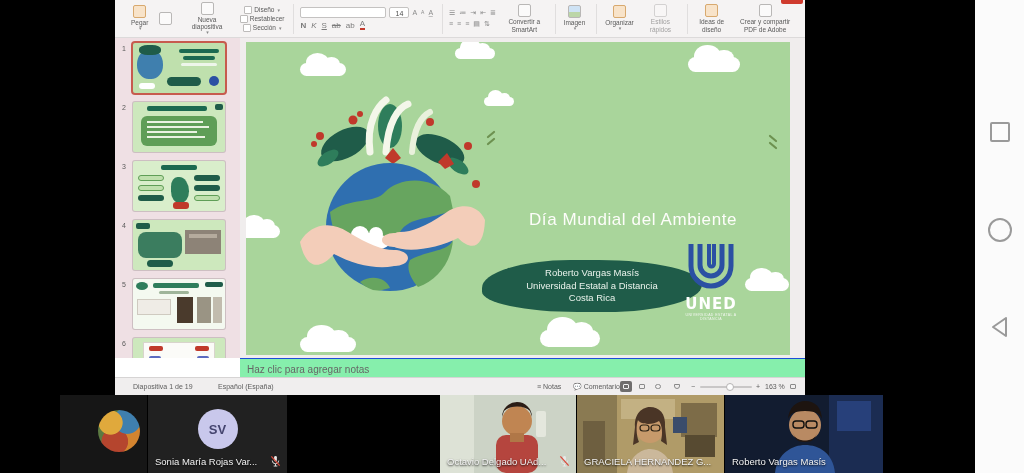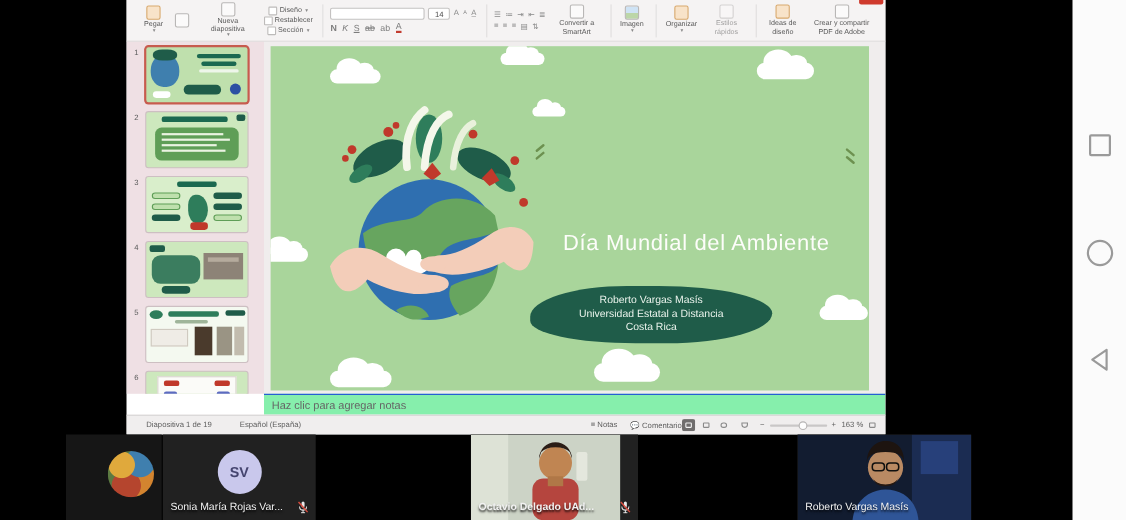--- a/index.html
+++ b/index.html
@@ -44,21 +44,21 @@
   .nav{position:absolute;left:975px;top:0;width:49px;height:473px;background:#fbfbfb;}
   .navbtn{position:absolute;left:50%;transform:translateX(-50%);}
 
   
   .canvasarea{position:absolute;left:125px;top:38px;width:565px;height:320px;background:#f0eded;}
   .slide{position:absolute;left:6px;top:4px;width:544px;height:313px;background:#a9d59b;overflow:hidden;}
   .cloud{position:absolute;background:#fff;border-radius:20px;}
   .cloud::before{content:"";position:absolute;background:#fff;border-radius:50%;width:52%;height:150%;left:12%;bottom:28%;}
   .cloud::after{content:"";position:absolute;background:#fff;border-radius:50%;width:38%;height:110%;right:12%;bottom:38%;}
   .slide-title{position:absolute;left:242px;top:60px;width:290px;text-align:center;color:#1b6950;font-weight:bold;font-size:27px;line-height:1.1;font-family:"DejaVu Sans",sans-serif;letter-spacing:.5px;}
-  .slide-sub{position:absolute;left:242px;top:168px;width:290px;text-align:center;color:#fdfdfa;font-size:20px;letter-spacing:.6px;}
+  .slide-sub{position:absolute;left:242px;top:168px;width:290px;text-align:center;color:#fdfdfa;font-size:17px;letter-spacing:.6px;}
   .pill{position:absolute;left:236px;top:218px;width:220px;height:52px;background:#1f5c49;border-radius:46% 54% 50% 50% / 62% 55% 60% 45%;display:flex;flex-direction:column;align-items:center;justify-content:center;color:#eaf3ec;font-size:9.5px;line-height:1.35;text-align:center;}
   .uned{position:absolute;left:432px;top:200px;width:66px;text-align:center;}
   .uned .word{color:#fff;font-weight:bold;font-size:15px;letter-spacing:1px;line-height:1;margin-top:1px;font-family:"DejaVu Sans",sans-serif;}
   .uned .tag{color:#f2f6ef;font-size:3.5px;letter-spacing:.4px;margin-top:1px;}
   .notesbar{position:absolute;left:125px;top:358px;width:565px;height:19px;background:#86efac;border-top:1px solid #1d4ed8;font-size:10px;color:#666;padding:5px 0 0 7px;}
   .statusbar{position:absolute;left:0;top:377px;width:690px;height:18px;background:#f0eeee;border-top:1px solid #d6d4d4;font-size:7px;color:#5c5c5c;}
   .sb{position:absolute;top:5px;white-space:nowrap;}
   .viewbtn{position:absolute;top:3px;width:12px;height:11px;border-radius:2px;border:1px solid transparent;}
   .viewglyph{position:absolute;inset:2px;border:1px solid #8a8a8a;border-radius:1px;}
   .slider-track{position:absolute;top:8px;width:52px;height:2px;background:#c9c7c7;border-radius:2px;}
@@ -325,20 +325,29 @@
         </svg>
 
         <div class="slide-sub">Día Mundial del Ambiente</div>
 
         <div class="pill">
           <div>Roberto Vargas Masís</div>
           <div>Universidad Estatal a Distancia</div>
           <div>Costa Rica</div>
         </div>
 
+        <div class="uned">
+          <svg width="56" height="50" viewBox="0 0 56 50">
+            <path d="M8 2 V24 a20 20 0 0 0 40 0 V2" stroke="#2b50a3" stroke-width="5" fill="none"></path>
+            <path d="M17 2 V23 a11 11 0 0 0 22 0 V2" stroke="#2b50a3" stroke-width="5" fill="none"></path>
+            <path d="M26 2 V22 a2.5 2.5 0 0 0 5 0 V2" stroke="#2b50a3" stroke-width="4" fill="none"></path>
+          </svg>
+          <div class="word">UNED</div>
+          <div class="tag">UNIVERSIDAD ESTATAL A DISTANCIA</div>
+        </div>
       </div>
     </div>
 
     <div class="notesbar">
       <span>Haz clic para agregar notas</span>
     </div>
 
     <div class="statusbar">
       <span class="sb" style="left:18px;">Diapositiva 1 de 19</span>
       <span class="sb" style="left:103px;">Español (España)</span>
@@ -376,38 +385,55 @@
     <div class="initial-circle" style="background:#c9c8ec;color:#45456f;">SV</div>
     <span class="pname">Sonia María Rojas Var...</span>
     <svg class="micmute" style="right:6px;" viewBox="0 0 12 13">
       <rect x="4.5" y="1" width="3" height="6" rx="1.5" fill="#e8e8e8"></rect>
       <path d="M2.5 6 a3.5 3.5 0 0 0 7 0 M6 9.5 V12 M4 12 h4" stroke="#e8e8e8" stroke-width="1" fill="none"></path>
       <line x1="1.5" y1="1.5" x2="10.5" y2="11.5" stroke="#d84b3d" stroke-width="1.4"></line>
     </svg>
   </div>
 
 
-  <div class="strip-tile" style="left:428px;width:152px;font-weight:bold;">
+  <div class="strip-tile" style="left:440px;width:136px;">
     <svg width="136" height="78" viewBox="0 0 136 78" preserveAspectRatio="none">
       <rect width="136" height="78" fill="#ccd3c6"></rect>
       <rect x="0" y="0" width="34" height="78" fill="#dde2d6"></rect>
       <rect x="96" y="16" width="10" height="26" rx="2" fill="#e4e7dd"></rect>
       <rect x="56" y="40" width="42" height="38" rx="10" fill="#b5453e"></rect>
       <circle cx="77" cy="26" r="15" fill="#c08552"></circle>
       <path d="M62 22 a15 15 0 0 1 30 0 l-2 -6 a15 9 0 0 0 -26 0 z" fill="#2b1d16"></path>
       <rect x="70" y="38" width="14" height="9" fill="#b07747"></rect>
     </svg>
     <span class="pname">Octavio Delgado UAd...</span>
     <svg class="micmute" style="right:6px;" viewBox="0 0 12 13">
       <rect x="4.5" y="1" width="3" height="6" rx="1.5" fill="#e8e8e8"></rect>
       <path d="M2.5 6 a3.5 3.5 0 0 0 7 0 M6 9.5 V12 M4 12 h4" stroke="#e8e8e8" stroke-width="1" fill="none"></path>
       <line x1="1.5" y1="1.5" x2="10.5" y2="11.5" stroke="#d84b3d" stroke-width="1.4"></line>
     </svg>
   </div>
 
+  <div class="strip-tile" style="left:577px;width:147px;">
+    <svg width="147" height="78" viewBox="0 0 147 78" preserveAspectRatio="none">
+      <rect width="147" height="78" fill="#b09b68"></rect>
+      <rect x="0" y="0" width="40" height="78" fill="#8a7a52"></rect>
+      <rect x="6" y="26" width="22" height="40" fill="#6e5f40"></rect>
+      <rect x="104" y="8" width="36" height="34" fill="#7d6c48"></rect>
+      <rect x="108" y="40" width="30" height="22" fill="#574a31"></rect>
+      <rect x="44" y="4" width="54" height="20" fill="#c3b183"></rect>
+      <rect x="96" y="22" width="14" height="16" fill="#3a4c6b"></rect>
+      <path d="M50 78 C52 62 64 54 73 54 C84 54 94 62 96 78 Z" fill="#cbb89b"></path>
+      <circle cx="73" cy="34" r="14" fill="#c79a6b"></circle>
+      <path d="M58 32 C57 18 66 12 73 12 C82 12 89 18 88 32 L90 50 L84 46 C86 38 85 30 82 26 C76 30 64 30 61 25 C59 30 59 40 62 47 L56 50 Z" fill="#4a3526"></path>
+      <rect x="63" y="30" width="9" height="6" rx="3" fill="none" stroke="#2e2417" stroke-width="1.2"></rect>
+      <rect x="74" y="30" width="9" height="6" rx="3" fill="none" stroke="#2e2417" stroke-width="1.2"></rect>
+    </svg>
+    <span class="pname">GRACIELA HERNANDEZ G...</span>
+  </div>
 
   <div class="strip-tile" style="left:725px;width:158px;">
     <svg width="158" height="78" viewBox="0 0 158 78" preserveAspectRatio="none">
       <rect width="158" height="78" fill="#121c30"></rect>
       <rect x="104" y="0" width="54" height="78" fill="#1b2c52"></rect>
       <rect x="112" y="6" width="34" height="30" fill="#27407a"></rect>
       <path d="M50 78 C52 58 68 50 80 50 C94 50 108 58 110 78 Z" fill="#2f5597"></path>
       <circle cx="80" cy="30" r="16" fill="#b98a63"></circle>
       <path d="M63 26 C63 12 72 6 80 6 C90 6 97 12 97 26 C97 20 92 16 80 16 C68 16 63 20 63 26 Z" fill="#1d1410"></path>
       <path d="M68 38 C70 48 90 48 92 38 C90 44 88 47 80 47 C72 47 70 44 68 38 Z" fill="#241812"></path>

